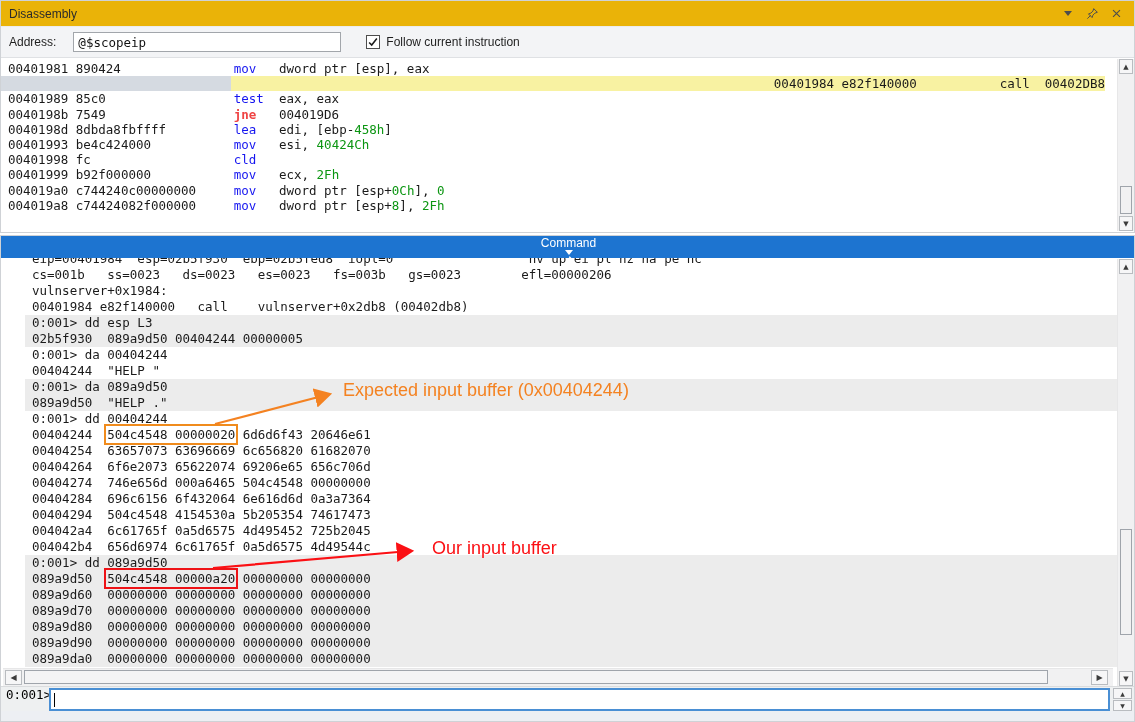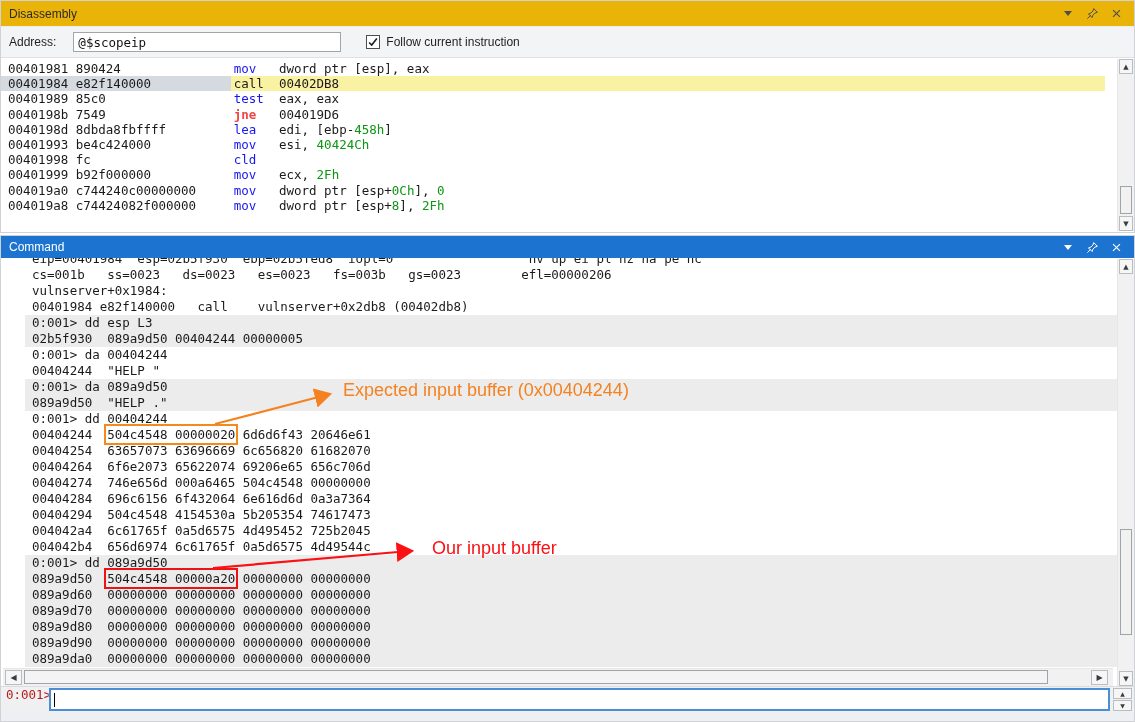--- a/index.html
+++ b/index.html
@@ -11,21 +11,21 @@
   .panel { position:absolute; left:0; width:1135px; background:#fff;
     border:1px solid #cfd2d6; }
   #disasm-panel { top:0; height:233px; }
   #cmd-panel { top:235px; height:487px; }
 
   
   .panel-titlebar { height:26px; display:flex; align-items:center;
     padding:0 6px 0 8px; background:#eab308; border-bottom:1px solid #ececec;
     font-size:12px; color:#2b2b2b; }
   .cmd-titlebar { height:22px; display:flex; align-items:center;
-    padding:0 6px 0 8px; background:#1d74d0; color:#fff; font-size:12px; }
+    padding:0 6px 0 8px; background:#1d74d0; color:#fff; font-size:12px;flex-direction:column; }
   .tb-spacer { flex:1; }
   .tb-icon { width:24px; height:18px; display:flex; align-items:center;
     justify-content:center; color:#4d4d4d; cursor:default; }
   .cmd-titlebar .tb-icon { color:#fff; }
   .caret-shape { width:0; height:0; border-left:4px solid transparent;
     border-right:4px solid transparent; border-top:5px solid currentColor; }
 
   
   .dis-toolbar { height:31px; display:flex; align-items:center; gap:17px;
     padding:0 8px; background:#f3f4f6; border-bottom:1px solid #dfe1e4;
@@ -42,21 +42,21 @@
   
   .code-area { position:absolute; overflow:hidden; background:#fff; }
   #disasm-content { left:0; right:0; top:58px; bottom:0; }
   #cmd-output { left:0; right:0; top:22px; height:409px;padding-left:24px; }
   #disasm-lines { position:absolute; top:2px; left:0; right:29px; min-width:1098px; }
   #cmd-lines { margin-top:-7px; }
   .cl { white-space:pre; font:12.5px/16px "DejaVu Sans Mono", monospace;
     color:#1a1a1a; padding-left:7px; height:16px; }
   #disasm-lines .cl { height:15.2px; line-height:15.2px; }
   .cl.band { background:#ececec; }
-  .cl.hl { background:linear-gradient(90deg,#d5dae1 0,#d5dae1 230px,#f8f2a2 230px); }
+  .cl.hl { background:linear-gradient(90deg,#d5dae1 0,#d5dae1 230px,#f8f2a2 230px);text-align:right; }
   .c-k { color:#1a1a1a; }
   .c-b { color:#1616f0; }
   .c-o { color:#ef4444;font-weight:bold; }
   .c-g { color:#0c9612; }
   .c-bo { outline:2px solid #f08b1c; outline-offset:1px; }
   .c-br { outline:2px solid #ee1216; outline-offset:1px; }
 
   
   .vscroll { position:absolute; width:17px; right:0; background:#f1f1f2;
     border-left:1px solid #e7e7e8; }
@@ -78,21 +78,21 @@
     border:1px solid #b9bcc0; background:#f6f6f7; color:#3c3c3c; font-size:8px;
     font-family:"DejaVu Sans", sans-serif; }
   #hbtn-left { left:2px; } #hbtn-right { left:1088px; }
   #hthumb { position:absolute; left:21px; top:1px; height:14px; width:1024px;
     border:1px solid #9fa4ab; background:#f4f4f5; }
 
   
   .prompt-row { position:absolute; left:0; right:0; top:450px; height:25px;
     background:#eef0f1; border-top:1px solid #dadcde; }
   .prompt-label { position:absolute; left:5px; top:0; height:25px;
-    line-height:25px; font:12.5px "DejaVu Sans Mono", monospace; color:#b91c1c; }
+    line-height:25px; font:12.5px "DejaVu Sans Mono", monospace; color:#000000; }
   .cmd-input { position:absolute; left:48px; right:24px; top:1px; height:23px;
     border:2px solid #4a8fd4; background:#fff; }
   .caret { position:absolute; left:3px; top:3px; width:1px; height:14px;
     background:#000; animation:blink 1s steps(1) infinite; }
   @keyframes blink { 50% { opacity:0; } }
   .spinner { position:absolute; right:2px; top:1px; width:19px; height:23px; }
   .spin-btn { position:absolute; left:0; right:0; height:11px; display:flex;
     align-items:center; justify-content:center; border:1px solid #b9bcc0;
     background:#f6f6f7; color:#3c3c3c; font-size:6px;
     font-family:"DejaVu Sans", sans-serif; }

